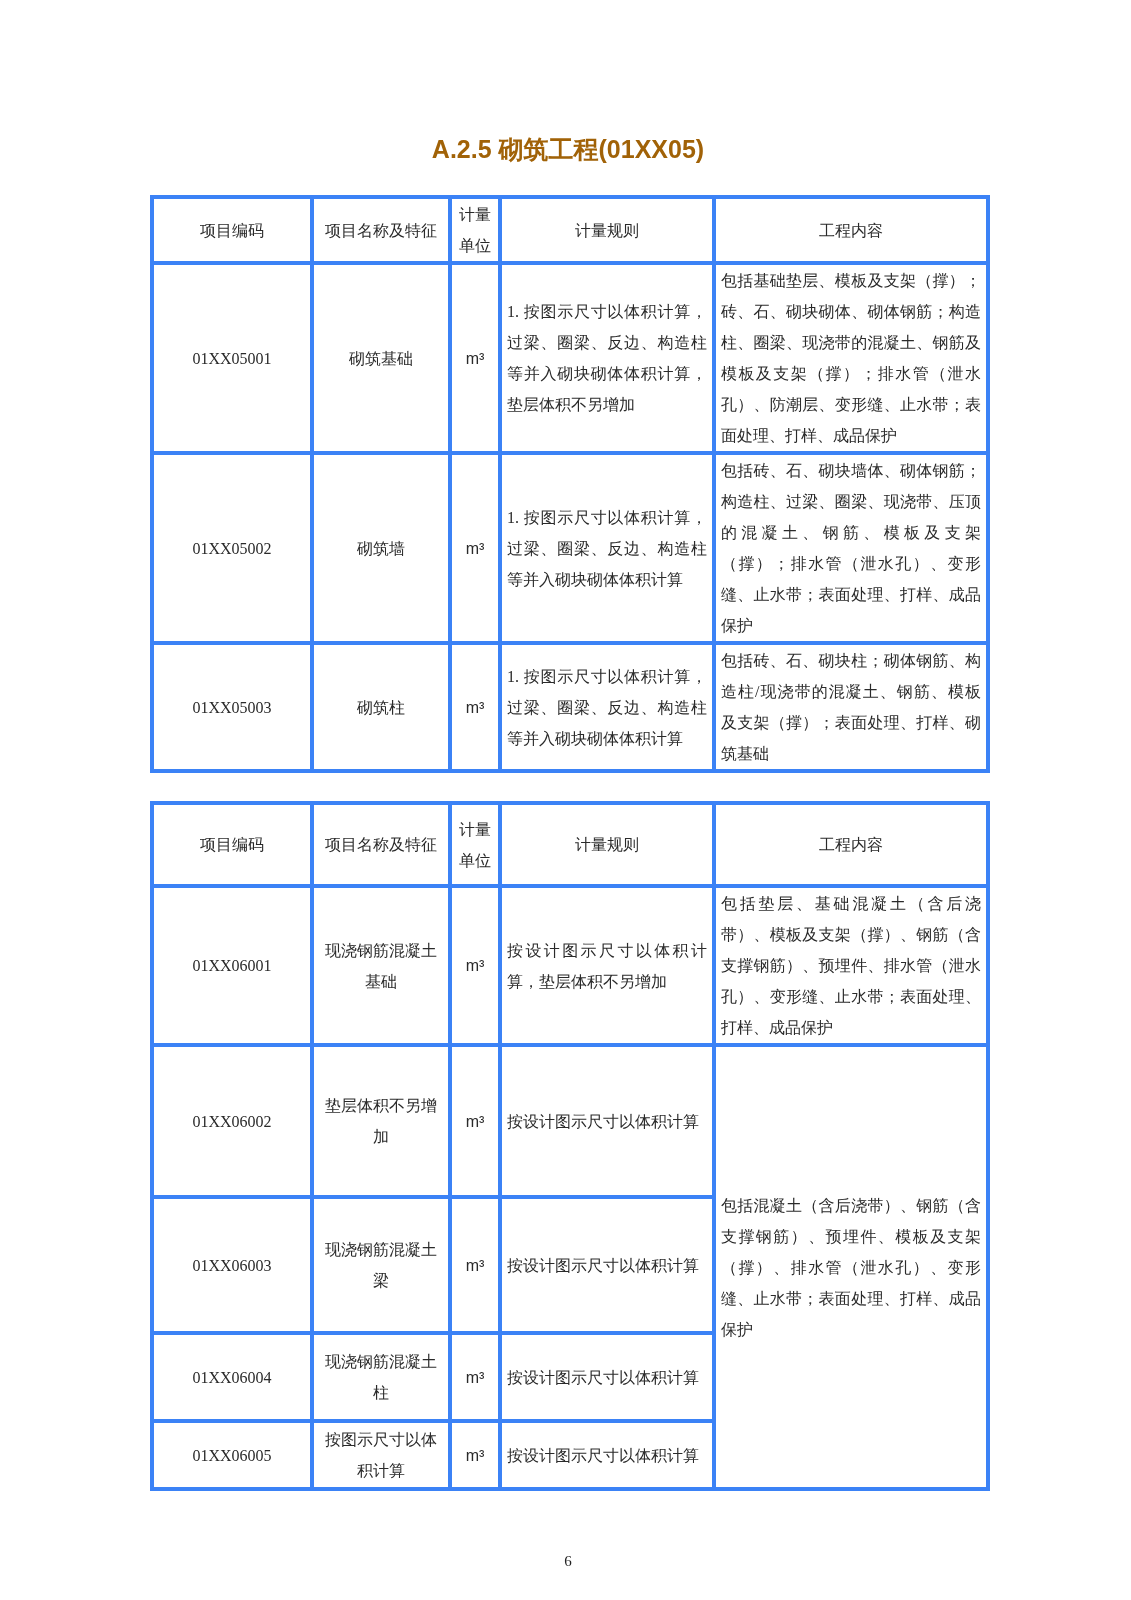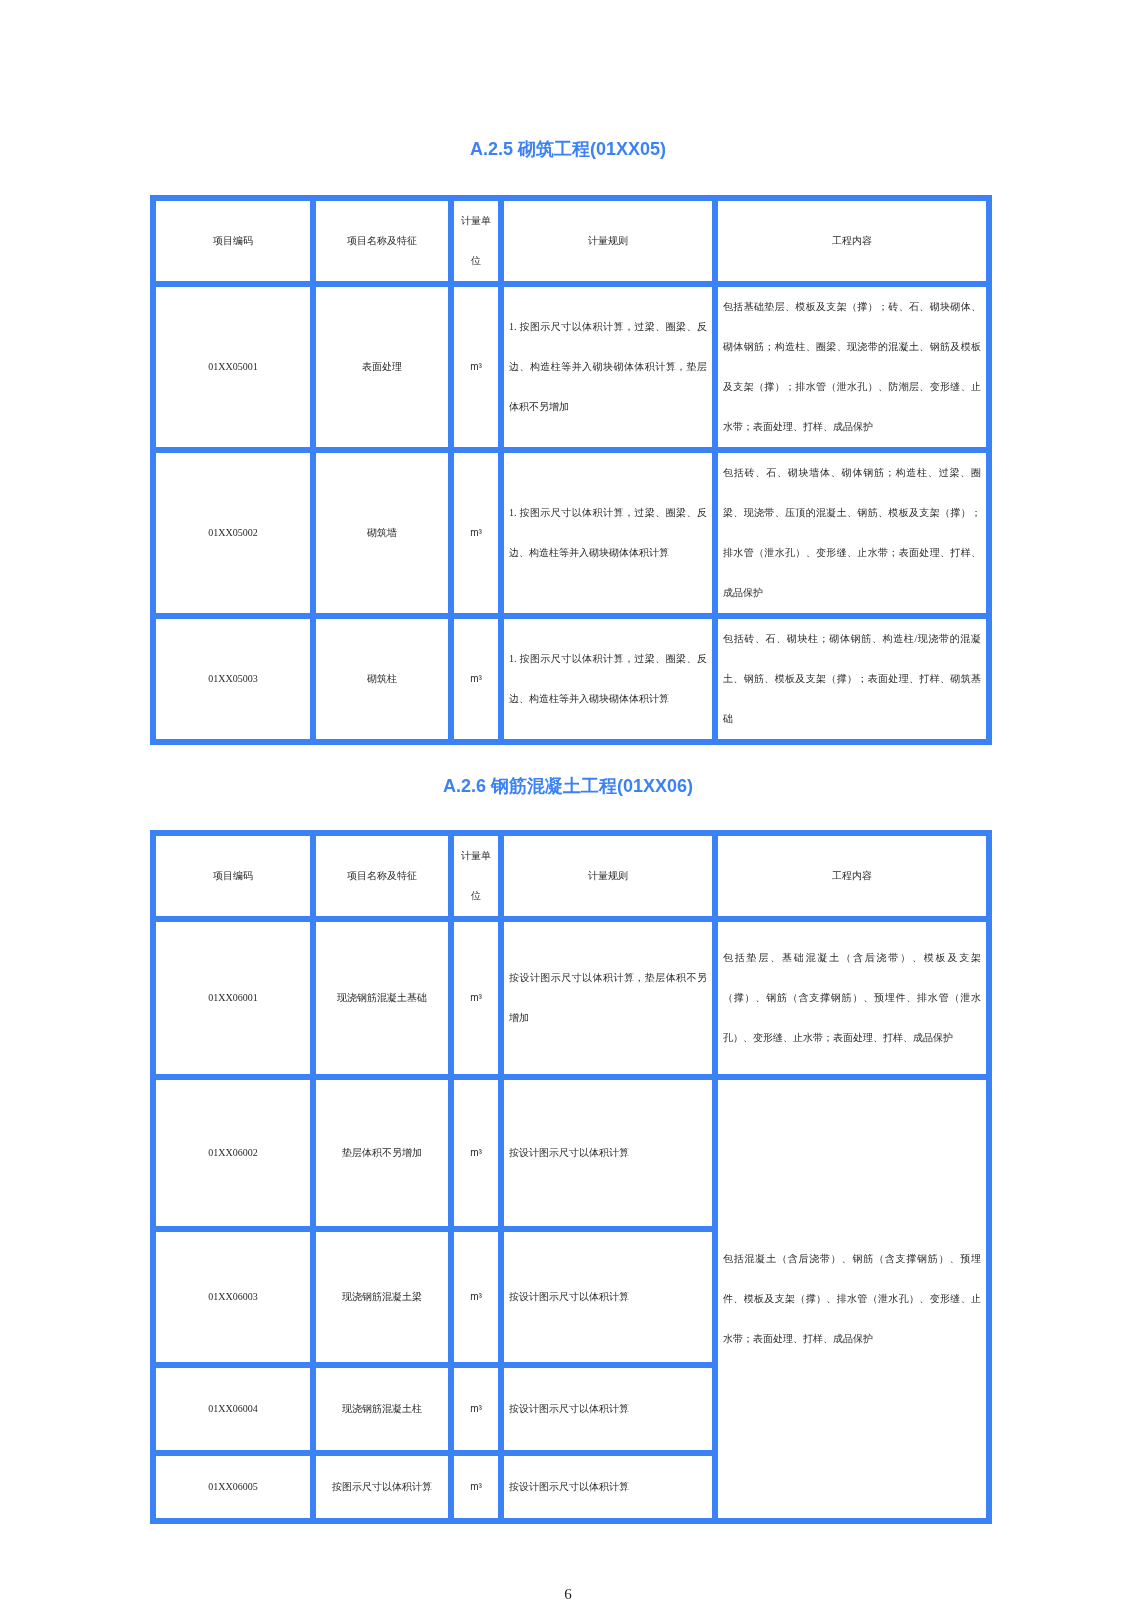--- a/index.html
+++ b/index.html
@@ -13,41 +13,41 @@
     font-family: "Liberation Serif", "DejaVu Serif", serif;
     color: #2a2a2a;
     overflow: hidden;
   }
   .doc {
     width: 836px;
     margin-left: 150px;
   }
   .sec-title {
     font-family: "Liberation Sans", "DejaVu Sans", sans-serif;
-    font-size: 18px;
+    font-size: 25px;
     font-weight: 700;
-    color: #3b82f6;
+    color: #a16207;
     text-align: center;
     margin: 0;
     line-height: 32px;
   }
   .title-1 { padding-top: 133px; }
   .title-2 { padding-top: 25px; }
   table.spec {
     border-collapse: collapse;
     table-layout: fixed;
     width: 836px;
     border: 2px solid #333333;
   }
   table.t1 { margin-top: 30px; }
   table.t2 { margin-top: 28px; }
   td {
-    border: 6px solid #3b82f6;
-    font-size: 10px;
-    line-height: 40px;
+    border: 4px solid #3b82f6;
+    font-size: 16px;
+    line-height: 31px;
     vertical-align: middle;
     padding: 0 5px;
     overflow: hidden;
   }
   td.c-center { text-align: center; margin-left: 17px; }
   td.c-just  { text-align: justify; margin-top: 47px; }
   td.c-unit  {
     text-align: center;
     padding: 8px 7px;
     font-family: "Liberation Sans", "DejaVu Sans", sans-serif;
@@ -81,21 +81,21 @@
     <tbody>
         <tr style="height:60px">
       <td class="c-center">项目编码</td>
       <td class="c-center">项目名称及特征</td>
       <td class="c-unit-h">计量单位</td>
       <td class="c-center">计量规则</td>
       <td class="c-center">工程内容</td>
     </tr>
     <tr style="height:151px">
       <td class="c-center">01XX05001</td>
-      <td class="c-center">表面处理</td>
+      <td class="c-center">砌筑基础</td>
       <td class="c-unit">m³</td>
       <td class="c-just">1. 按图示尺寸以体积计算，过梁、圈梁、反边、构造柱等并入砌块砌体体积计算，垫层体积不另增加</td>
       <td class="c-just">包括基础垫层、模板及支架（撑）；砖、石、砌块砌体、砌体钢筋；构造柱、圈梁、现浇带的混凝土、钢筋及模板及支架（撑）；排水管（泄水孔）、防潮层、变形缝、止水带；表面处理、打样、成品保护</td>
     </tr>
     <tr style="height:128px">
       <td class="c-center">01XX05002</td>
       <td class="c-center">砌筑墙</td>
       <td class="c-unit">m³</td>
       <td class="c-just">1. 按图示尺寸以体积计算，过梁、圈梁、反边、构造柱等并入砌块砌体体积计算</td>
       <td class="c-just">包括砖、石、砌块墙体、砌体钢筋；构造柱、过梁、圈梁、现浇带、压顶的混凝土、钢筋、模板及支架（撑）；排水管（泄水孔）、变形缝、止水带；表面处理、打样、成品保护</td>
@@ -103,21 +103,20 @@
     <tr style="height:91px">
       <td class="c-center">01XX05003</td>
       <td class="c-center">砌筑柱</td>
       <td class="c-unit">m³</td>
       <td class="c-just">1. 按图示尺寸以体积计算，过梁、圈梁、反边、构造柱等并入砌块砌体体积计算</td>
       <td class="c-just">包括砖、石、砌块柱；砌体钢筋、构造柱/现浇带的混凝土、钢筋、模板及支架（撑）；表面处理、打样、砌筑基础</td>
     </tr>
   </tbody>
     </table>
 
-  <h1 class="sec-title title-2">A.2.6 钢筋混凝土工程(01XX06)</h1>
 
   <table class="spec t2">
     <colgroup>
       <col style="width:160px">
         <col style="width:138px">
         <col style="width:50px">
         <col style="width:214px">
         <col style="width:274px">
     </colgroup>
     <tbody>

